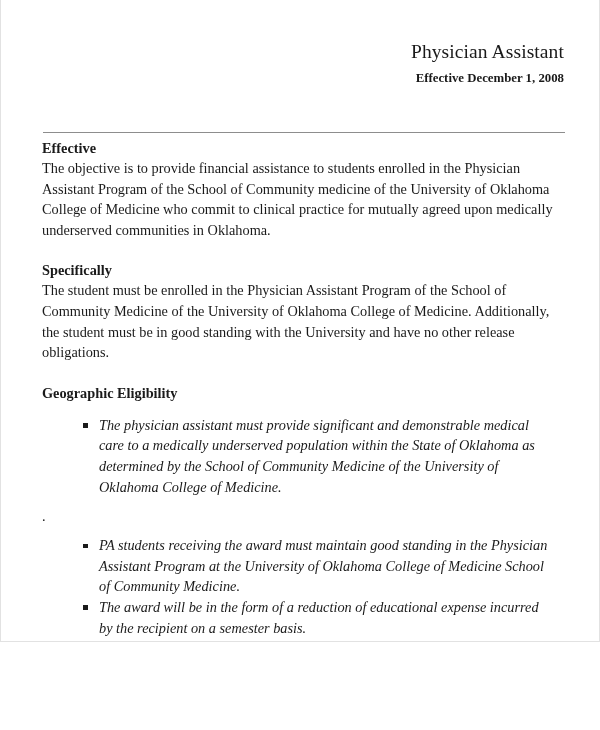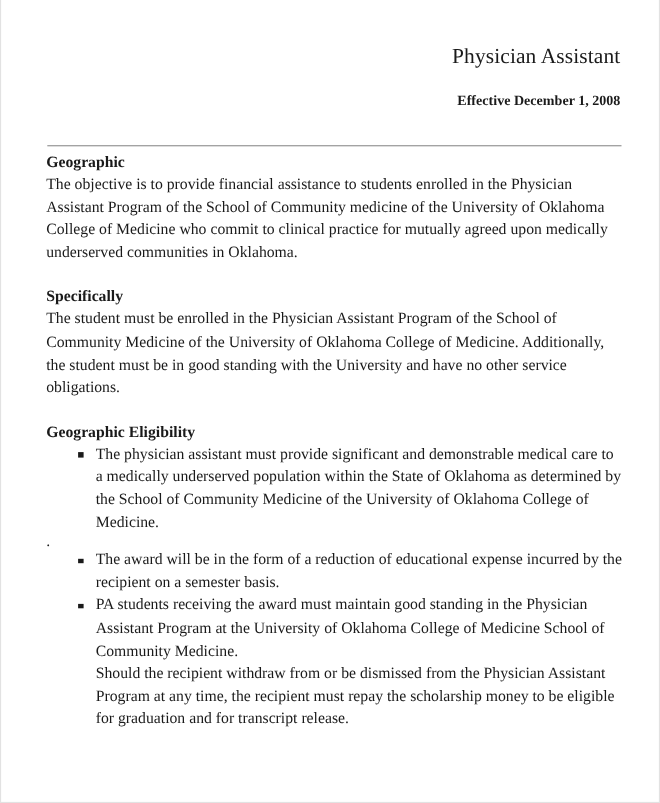--- a/index.html
+++ b/index.html
@@ -3,21 +3,21 @@
 <meta charset="utf-8">
 <style>
   html, body {
     margin: 0;
     padding: 0;
     background: #ffffff;
   }
   .page {
     position: relative;
     width: 600px;
-    height: 730px;
+    height: 642px;
     background: #ffffff;
     box-sizing: border-box;
     border-left: 1px solid #e2e2e2;
     border-right: 1px solid #e2e2e2;
     border-bottom: 1px solid #e2e2e2;
     overflow: hidden;
     font-family: "Liberation Serif", "DejaVu Serif", serif;
     color: #1a1a1a;
   }
 
@@ -32,21 +32,21 @@
   .title-line {
     font-size: 19.5px;
     line-height: 24px;
     letter-spacing: 0.1px;
     white-space: nowrap;
   }
   .effective-date {
     font-size: 12.8px;
     font-weight: bold;
     line-height: 18px;
-    margin-top: 18px;
+    margin-top: 5px;
   }
 
   
   .divider {
     position: absolute;
     left: 42px;
     top: 132px;
     width: 522px;
     height: 0;
     border-top: 1.5px solid #8d8d8d;
@@ -82,22 +82,23 @@
   .stray-dot {
     font-size: 14.3px;
     line-height: 14px;
     margin: 0;
     padding: 0;
     height: 14px;
   }
 
   ul.bullets {
     list-style: none;
-    margin: 0;
+    margin: 12px;
     padding: 0;
+    font-style: italic;
   }
   ul.bullets > li {
     position: relative;
     padding-left: 45px;
     font-size: 14.3px;
     line-height: 20.6px;
     margin: 0;
   }
   ul.bullets > li .marker {
     position: absolute;
@@ -117,54 +118,54 @@
   <div class="title-block">
     <div class="title-line">Physician Assistant</div>
     <div class="effective-date">Effective December 1, 2008</div>
   </div>
 
   <div class="divider"></div>
 
   <div class="body">
 
     <div class="section">
-      <h2 class="heading">Geographic</h2>
+      <h2 class="heading">Effective</h2>
       <p class="para">The objective is to provide financial assistance to students enrolled in the Physician Assistant Program of the School of Community medicine of the University of Oklahoma College of Medicine who commit to clinical practice for mutually agreed upon medically underserved communities in Oklahoma.</p>
     </div>
 
     <div class="gap"></div>
 
     <div class="section">
       <h2 class="heading">Specifically</h2>
-      <p class="para">The student must be enrolled in the Physician Assistant Program of the School of Community Medicine of the University of Oklahoma College of Medicine. Additionally, the student must be in good standing with the University and have no other service obligations.</p>
+      <p class="para">The student must be enrolled in the Physician Assistant Program of the School of Community Medicine of the University of Oklahoma College of Medicine. Additionally, the student must be in good standing with the University and have no other release obligations.</p>
     </div>
 
     <div class="gap"></div>
 
     <div class="section">
       <h2 class="heading">Geographic Eligibility</h2>
       <ul class="bullets">
         <li>
           <span class="marker"></span>
           <span>The physician assistant must provide significant and demonstrable medical care to a medically underserved population within the State of Oklahoma as determined by the School of Community Medicine of the University of Oklahoma College of Medicine.</span>
         </li>
       </ul>
     </div>
 
     <div class="stray-dot">.</div>
 
     <div class="section">
       <ul class="bullets">
         <li>
           <span class="marker"></span>
-          <span>The award will be in the form of a reduction of educational expense incurred by the recipient on a semester basis.</span>
+          <span>PA students receiving the award must maintain good standing in the Physician Assistant Program at the University of Oklahoma College of Medicine School of Community Medicine.</span>
         </li>
         <li>
           <span class="marker"></span>
-          <span>PA students receiving the award must maintain good standing in the Physician Assistant Program at the University of Oklahoma College of Medicine School of Community Medicine.</span>
+          <span>The award will be in the form of a reduction of educational expense incurred by the recipient on a semester basis.</span>
         </li>
         <li>
           
           <span>Should the recipient withdraw from or be dismissed from the Physician Assistant Program at any time, the recipient must repay the scholarship money to be eligible for graduation and for transcript release.</span>
         </li>
       </ul>
     </div>
 
   </div>
 </div>

